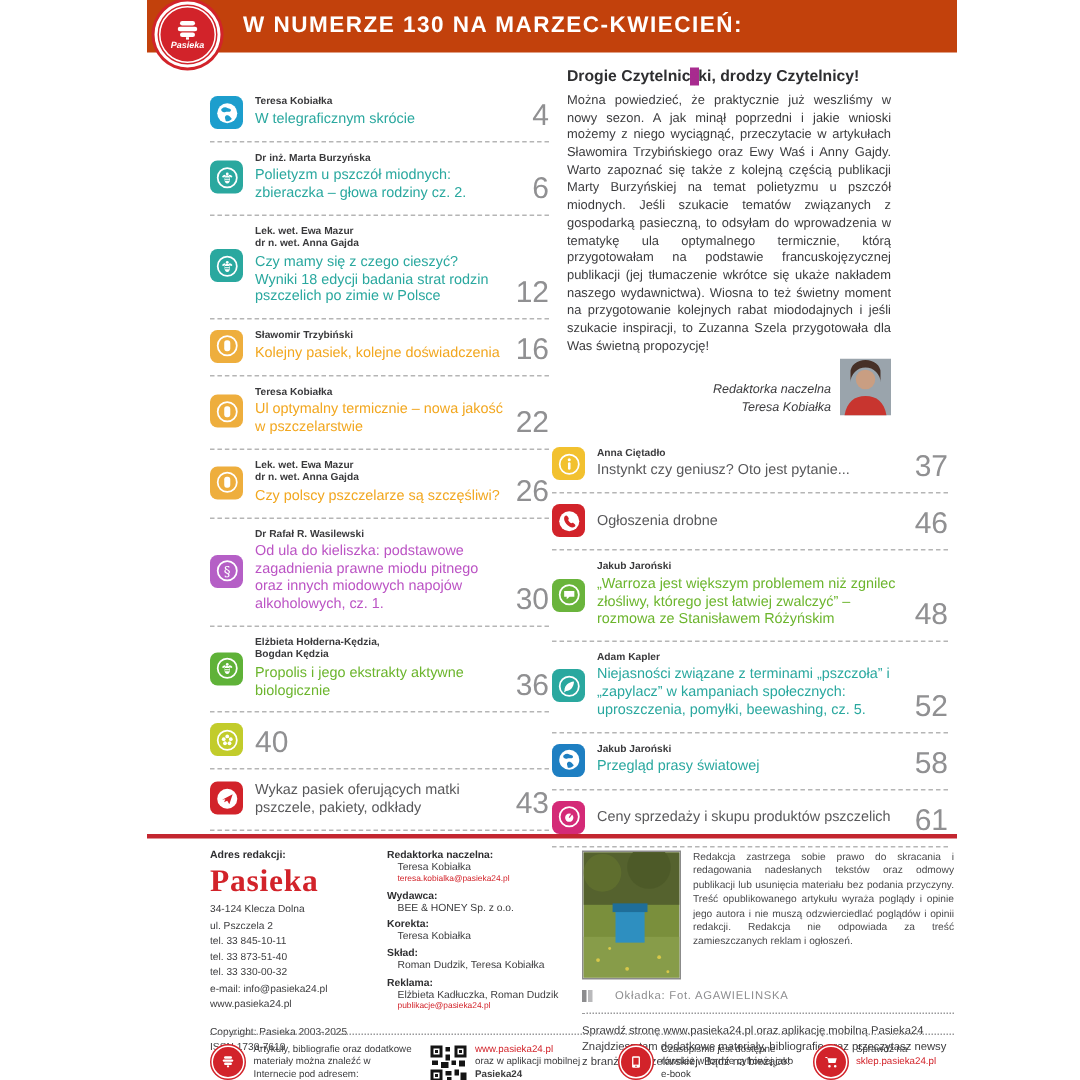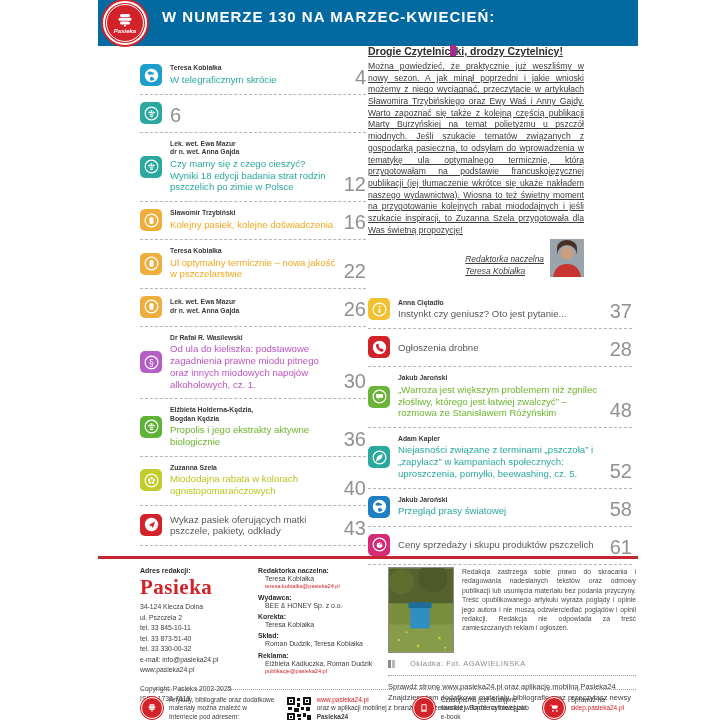--- a/index.html
+++ b/index.html
@@ -1,20 +1,20 @@
 <!DOCTYPE html>
 <html><head>
 <meta charset="utf-8">
 <style>
   html,body{margin:0;padding:0;}
   body{width:720px;height:720px;background:#ffffff;font-family:"Liberation Sans",sans-serif;position:relative;overflow:hidden;color:#3c3c3e;}
   .page{position:absolute;left:98px;top:0;width:540px;height:720px;background:#fff;}
 
   
-  .hdr{position:absolute;left:0;top:0;width:540px;height:46px;background:#0369a1;}
+  .hdr{position:absolute;left:0;top:0;width:540px;height:35px;background:#c2410c;}
   .hdr-title{position:absolute;left:64px;top:8px;color:#fff;font-weight:bold;font-size:15px;letter-spacing:1px;white-space:nowrap;}
   .logo{position:absolute;left:5px;top:1px;width:44px;height:44px;border-radius:50%;background:#d2232a;border:2px solid #fff;box-sizing:border-box;box-shadow:0 0 0 2px #d2232a;display:flex;flex-direction:column;align-items:center;justify-content:center;}
   .logo-inner{width:36px;height:36px;border-radius:50%;border:1px solid #fff;display:flex;flex-direction:column;align-items:center;justify-content:center;}
   .logo-inner svg{width:18px;height:14px;display:block;}
   .logo-text{color:#fff;font-size:6px;font-weight:bold;font-style:italic;line-height:1;margin-top:1px;}
 
   
   .col-l{position:absolute;left:42px;top:57px;width:226px;}
   .col-r{position:absolute;left:270px;top:45px;width:264px;}
   .entry{display:flex;align-items:center;gap:8px;padding:7px 0 8px 0;border-bottom:1px dashed #b5b5b5;}
@@ -28,26 +28,26 @@
   .bg-blue{background:#1d9ecd;color:#1d9ecd;} .bg-teal{background:#2aa89f;color:#2aa89f;}
   .bg-orange{background:#eeae3d;color:#eeae3d;} .bg-purple{background:#b55fc6;color:#b55fc6;}
   .bg-green{background:#5fb238;color:#5fb238;} .bg-lime{background:#c2cc2b;color:#c2cc2b;}
   .bg-red{background:#d2232a;color:#d2232a;} .bg-yellow{background:#f2c12f;color:#f2c12f;}
   .bg-green2{background:#6ab43c;color:#6ab43c;} .bg-blue2{background:#1e7fc2;color:#1e7fc2;}
   .bg-magenta{background:#d42a77;color:#d42a77;}
   .t-teal{color:#2aa89f;} .t-orange{color:#f2a71f;} .t-purple{color:#bb53c4;}
   .t-green{color:#6cb52d;} .t-lime{color:#bcc41f;} .t-gray{color:#58585a;}
 
   
-  .editorial{width:216px;margin-left:0;text-decoration:underline;}
+  .editorial{width:216px;margin-left:10px;}
   .ed-head{font-size:10.5px;font-weight:bold;color:#2e2e30;margin-bottom:4px;}
   .cursor{background:#a82b8f;color:#a82b8f;}
   .ed-body{font-size:8.6px;line-height:1.36;text-align:justify;color:#3c3c3e;}
   .ed-sig{display:flex;justify-content:flex-end;align-items:flex-end;gap:6px;margin-top:3px;}
-  .ed-sig-txt{font-size:8.4px;font-style:italic;color:#3c3c3e;text-align:left;line-height:1.4;}
+  .ed-sig-txt{font-size:8.4px;font-style:italic;color:#3c3c3e;text-align:right;line-height:1.4;}
   .photo{width:34px;height:38px;flex:0 0 auto;}
   .toc-r{margin-top:14px;}
 
   
   .rule{position:absolute;left:0;top:556px;width:540px;height:3px;background:#c32630;}
   .foot{position:absolute;left:42px;top:567px;width:496px;font-size:6.8px;}
   .f-left{position:absolute;left:0;top:0;width:112px;}
   .f-label{font-weight:bold;font-size:7px;color:#2e2e30;}
   .f-logo{font-family:"Liberation Serif",serif;font-weight:bold;color:#d2232a;font-size:21px;line-height:1.1;margin:2px 0 3px 0;letter-spacing:0.5px;}
   .f-line{font-size:6.8px;line-height:1.55;color:#3c3c3e;}
@@ -118,20 +118,24 @@
       <span class="badge bg-teal">
           <svg viewBox="0 0 16 16">
             <circle cx="8" cy="8" r="6" fill="none" stroke="#fff" stroke-width="1.1"></circle>
             <ellipse cx="8" cy="9" rx="1.7" ry="2.6" fill="#fff"></ellipse>
             <path stroke="currentColor" stroke-width=".7" d="M6.6 8.2h2.8M6.6 9.6h2.8"></path>
             <circle cx="8" cy="5.6" r=".9" fill="#fff"></circle>
             <ellipse cx="5.9" cy="7" rx="1.2" ry=".7" fill="#fff" transform="rotate(-30 5.9 7)"></ellipse>
             <ellipse cx="10.1" cy="7" rx="1.2" ry=".7" fill="#fff" transform="rotate(30 10.1 7)"></ellipse>
           </svg>
         </span>
+      <span class="etxt">
+          <span class="eauth">Dr inż. Marta Burzyńska</span>
+          <span class="etitle t-teal">Polietyzm u pszczół miodnych: zbieraczka – głowa rodziny cz. 2.</span>
+        </span>
       <span class="enum">6</span>
     </div>
 
     <div class="entry">
       <span class="badge bg-teal">
           <svg viewBox="0 0 16 16">
             <circle cx="8" cy="8" r="6" fill="none" stroke="#fff" stroke-width="1.1"></circle>
             <ellipse cx="8" cy="9" rx="1.7" ry="2.6" fill="#fff"></ellipse>
             <path stroke="currentColor" stroke-width=".7" d="M6.6 8.2h2.8M6.6 9.6h2.8"></path>
             <circle cx="8" cy="5.6" r=".9" fill="#fff"></circle>
@@ -178,20 +182,21 @@
     <div class="entry">
       <span class="badge bg-orange">
           <svg viewBox="0 0 16 16">
             <circle cx="8" cy="8" r="6" fill="none" stroke="#fff" stroke-width="1.1"></circle>
             <rect x="6.1" y="4.6" width="3.8" height="6.8" rx="1.6" fill="#fff"></rect>
           </svg>
         </span>
       <span class="etxt">
           <span class="eauth">Lek. wet. Ewa Mazur</span>
           <span class="eauth">dr n. wet. Anna Gajda</span>
+          <span class="etitle t-orange">Czy polscy pszczelarze są szczęśliwi?</span>
         </span>
       <span class="enum">26</span>
     </div>
 
     <div class="entry">
       <span class="badge bg-purple">
           <svg viewBox="0 0 16 16">
             <circle cx="8" cy="8" r="6" fill="none" stroke="#fff" stroke-width="1.1"></circle>
             <text x="8" y="11" font-size="8.5" text-anchor="middle" fill="#fff" font-family="DejaVu Serif,serif">§</text>
           </svg>
@@ -228,24 +233,20 @@
             <circle cx="8" cy="8" r="6" fill="none" stroke="#fff" stroke-width="1.1"></circle>
             <g fill="#fff">
               <circle cx="8" cy="5.6" r="1.2"></circle>
               <circle cx="5.8" cy="7.3" r="1.2"></circle>
               <circle cx="10.2" cy="7.3" r="1.2"></circle>
               <circle cx="6.6" cy="9.9" r="1.2"></circle>
               <circle cx="9.4" cy="9.9" r="1.2"></circle>
             </g>
             <circle cx="8" cy="8" r="1" fill="currentColor"></circle>
           </svg>
-        </span>
-      <span class="etxt">
-          <span class="eauth">Zuzanna Szela</span>
-          <span class="etitle t-lime">Miododajna rabata w kolorach ognistopomarańczowych</span>
         </span>
       <span class="enum">40</span>
     </div>
 
     <div class="entry">
       <span class="badge bg-red">
           <svg viewBox="0 0 16 16">
             <circle cx="8" cy="8" r="6.3" fill="#fff"></circle>
             <path fill="currentColor" d="M4.8 8.6l6.6-3.4-2.1 6.2-1.3-2.2-2 1 .8-1.9z"></path>
           </svg>
@@ -293,21 +294,21 @@
       <div class="entry">
         <span class="badge bg-red">
             <svg viewBox="0 0 16 16">
               <circle cx="8" cy="8" r="6.3" fill="#fff"></circle>
               <path fill="currentColor" d="M5.2 4.9c.5-.6 1.3-.6 1.7 0l.6.9c.3.5.2 1-.2 1.4.5 1 1.1 1.6 2 2.1.4-.4 1-.5 1.4-.1l.8.7c.5.5.5 1.2-.1 1.6-.9.7-2.2.6-3.3-.2-1.5-1-2.8-2.6-3.2-4-.2-.9-.2-1.8.3-2.4z"></path>
             </svg>
           </span>
         <span class="etxt">
             <span class="etitle t-gray">Ogłoszenia drobne</span>
           </span>
-        <span class="enum">28</span>
+        <span class="enum">46</span>
       </div>
 
       <div class="entry">
         <span class="badge bg-green2">
             <svg viewBox="0 0 16 16">
               <circle cx="8" cy="8" r="6" fill="none" stroke="#fff" stroke-width="1.1"></circle>
               <path fill="#fff" d="M4.8 5.6h6.4v3.6H8.2L6.4 10.8V9.2H4.8z"></path>
             </svg>
           </span>
         <span class="etxt">

